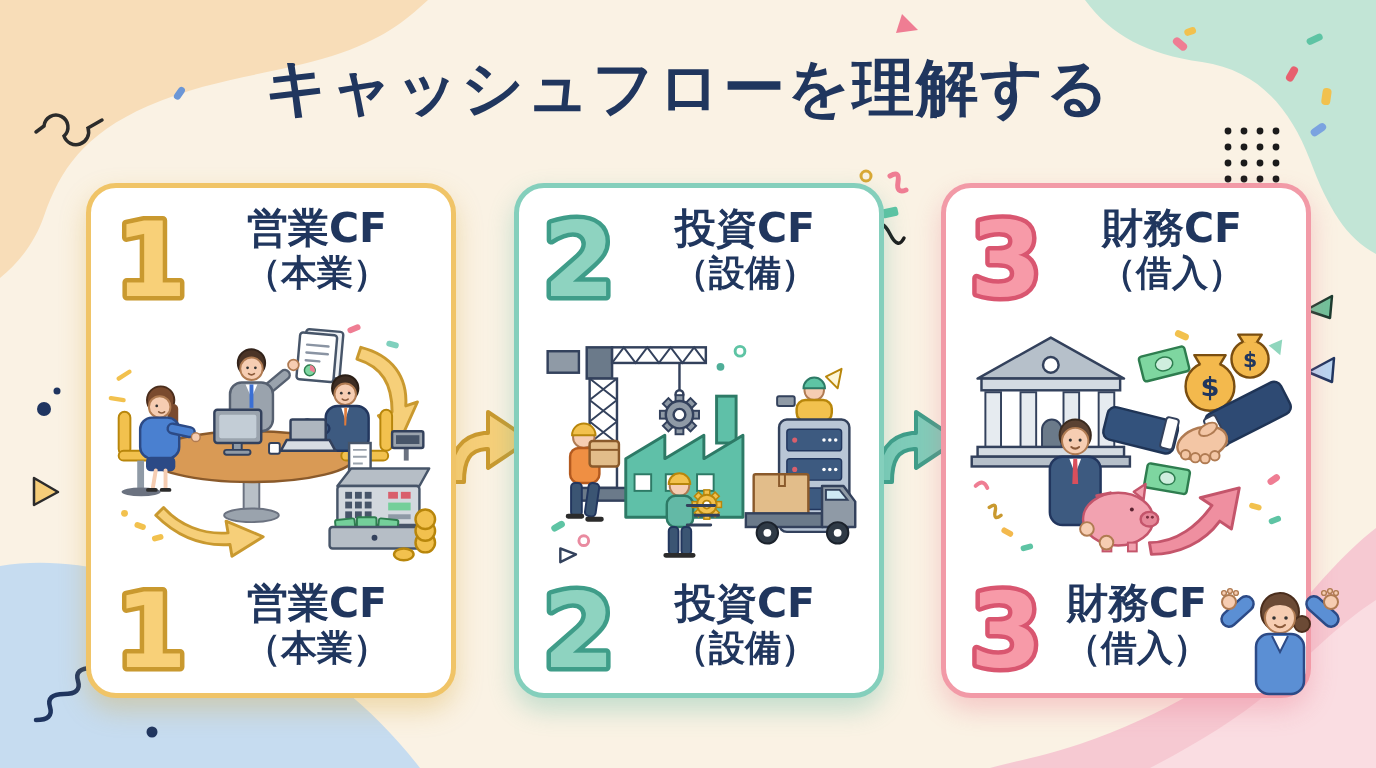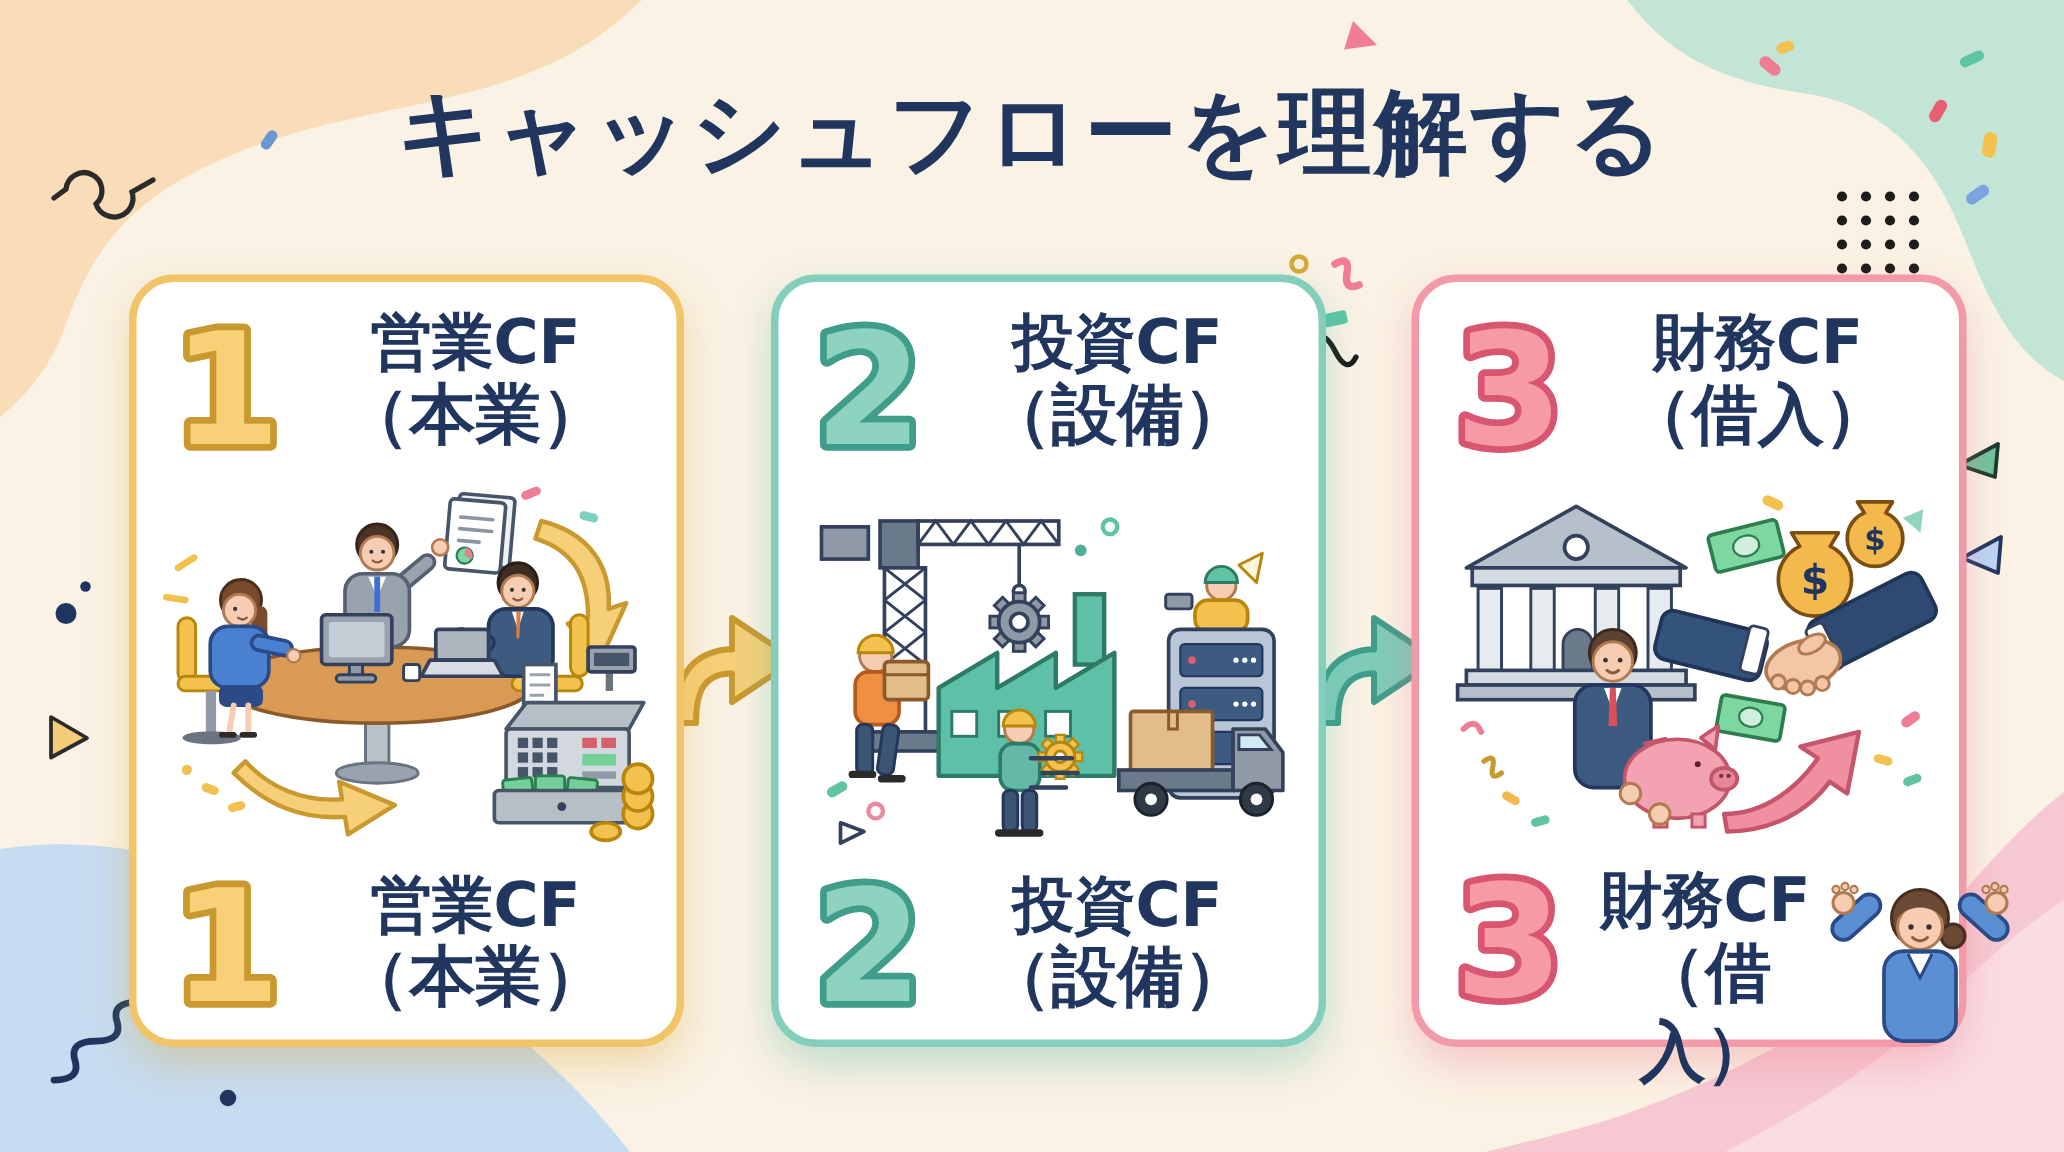--- a/index.html
+++ b/index.html
@@ -15,21 +15,21 @@
   .card2{left:514px;border-color:var(--card2-accent);box-shadow:0 12px 26px rgba(77,178,155,.32);}
   .card3{left:941px;border-color:var(--card3-accent);box-shadow:0 12px 26px rgba(233,116,138,.32);}
   .card-header,.card-footer{display:flex;align-items:flex-start;gap:4px;padding:0 6px;}
   .num{flex:0 0 88px;}
   .num text{font-weight:800;font-size:104px;paint-order:stroke;stroke-linejoin:round;stroke-width:9px;}
   .card1 .num text{fill:var(--card1-fill);stroke:var(--card1-stroke);}
   .card2 .num text{fill:var(--card2-fill);stroke:var(--card2-stroke);}
   .card3 .num text{fill:var(--card3-fill);stroke:var(--card3-stroke);}
   .tblock{flex:1;text-align:center;color:var(--navy,#20365e);margin-top:8px;}
   .t1{font-size:41px;font-weight:800;line-height:1.1;}
-  .t2{font-size:44px;font-weight:800;line-height:1.2;}
+  .t2{font-size:36px;font-weight:800;line-height:1.2;}
   .illo{display:block;width:332px;height:252px;margin:2px auto 0;flex:0 0 auto;}
   .card-footer{margin-top:auto;}
   .flow-arrow{position:absolute;top:378px;width:96px;height:106px;}
   .arrow1{left:440px;}
   .arrow2{left:868px;}
   .woman{position:absolute;left:1220px;top:578px;width:120px;height:130px;}
 </style>
 </head>
 <body>
 

